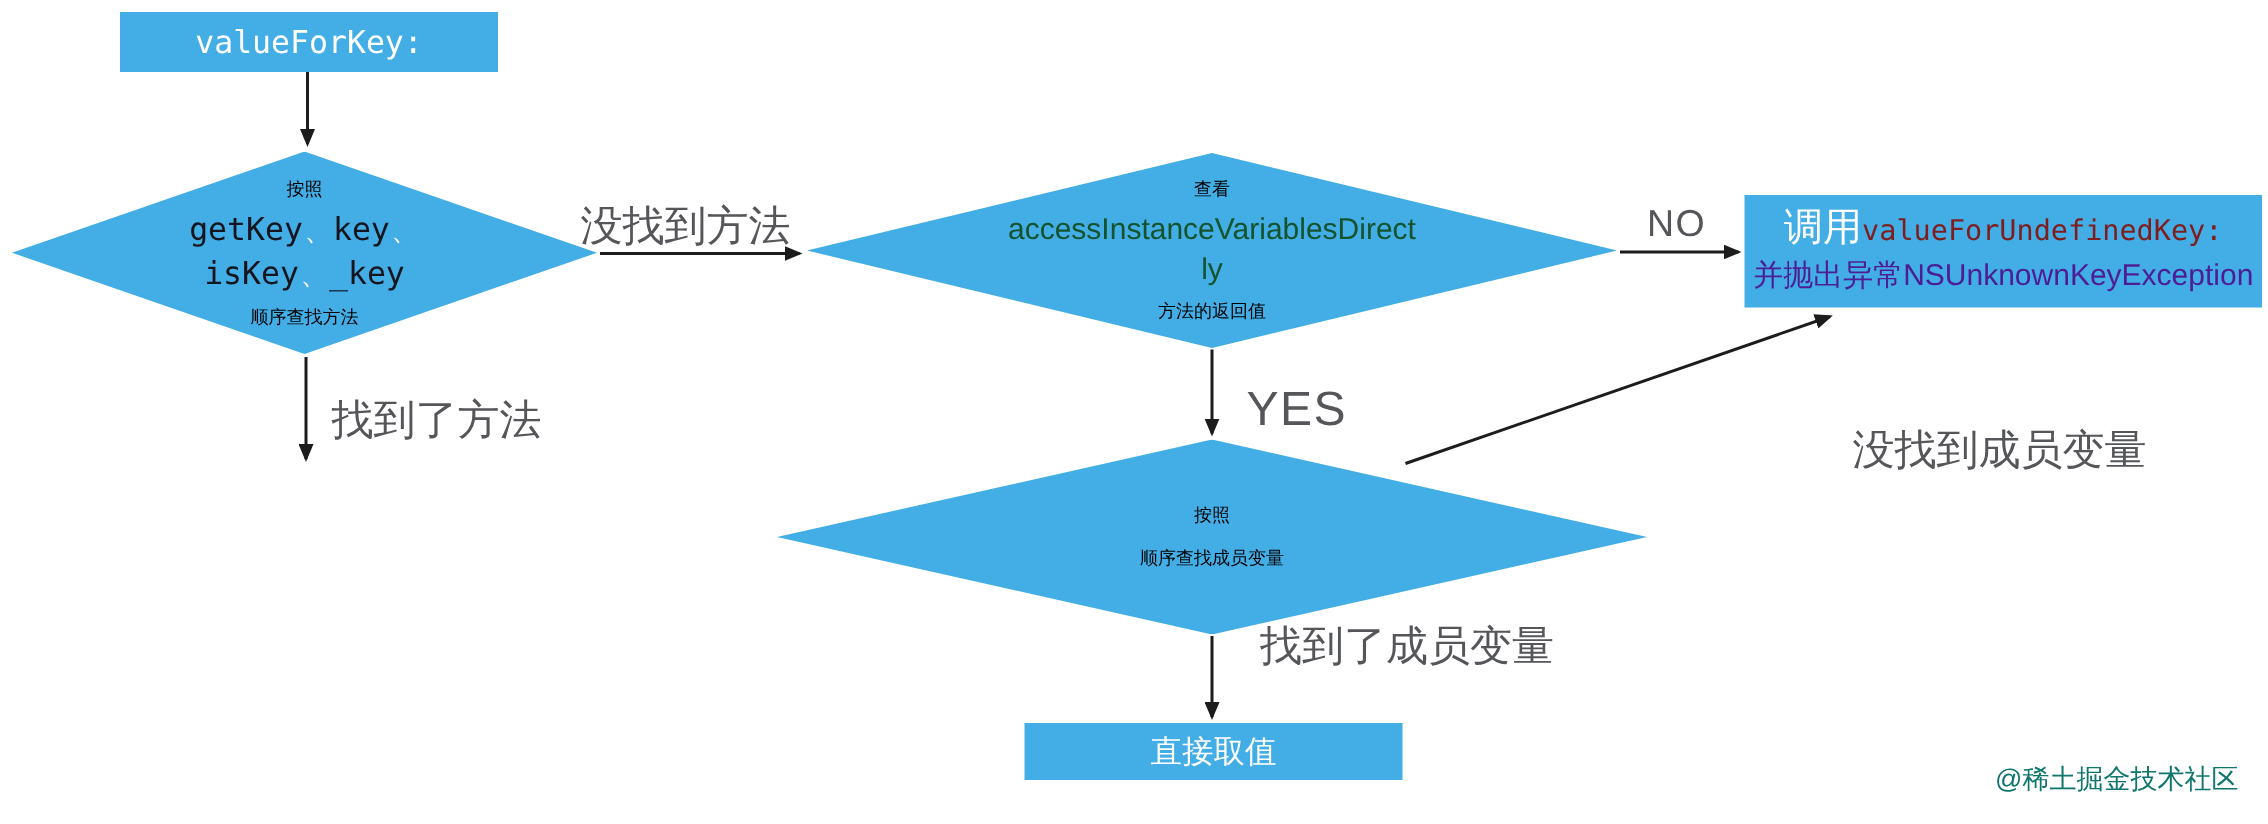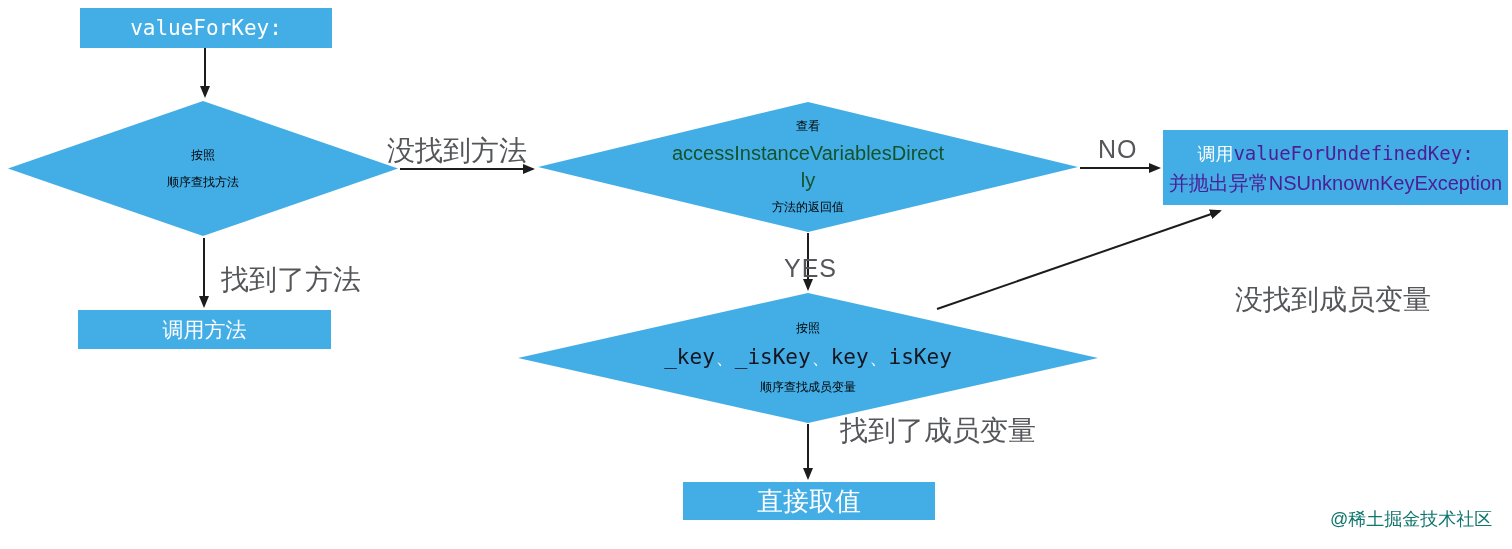--- a/index.html
+++ b/index.html
@@ -7,47 +7,47 @@
     position:relative;width:1512px;height:549px;background:#ffffff;overflow:hidden;
     font-family:"Liberation Sans","DejaVu Sans",sans-serif;
   }
   .arrows{position:absolute;left:0;top:0;width:1512px;height:549px;}
   .node{
     position:absolute;background:#43ade6;display:flex;align-items:center;justify-content:center;
     text-align:center;color:#ffffff;
   }
   .rect-start{left:80px;top:8px;width:252px;height:40px;}
   .rect-invoke{left:78px;top:310px;width:253px;height:39px;font-size:21px;}
-  .rect-direct{left:683px;top:482px;width:252px;height:38px;font-size:26px;}
+  .rect-direct{left:683px;top:482px;width:252px;height:38px;font-size:21px;}
   .rect-exception{left:1163px;top:130px;width:345px;height:75px;flex-direction:column;gap:6px;}
   .diamond{
     position:absolute;background:#43ade6;
     clip-path:polygon(50% 0,100% 50%,50% 100%,0 50%);
     display:flex;align-items:center;justify-content:center;text-align:center;
   }
   .d1{left:8px;top:101px;width:390px;height:135px;}
   .d2{left:538px;top:102px;width:540px;height:130px;text-align:center;}
   .d3{left:518px;top:293px;width:580px;height:130px;}
   .dtext{display:flex;flex-direction:column;align-items:center;}
   .dl{line-height:27px;white-space:nowrap;}
   .d3 .dl{line-height:29px;}
   .zh{color:#000000;font-size:12px;}
   .dark-sans{color:#14532d;font-size:20px;}
   .code{font-family:"DejaVu Sans Mono","Liberation Mono",monospace;color:#15151f;font-size:21px;}
   .sep{color:#ffffff;font-size:18px;padding:0 1px;}
   .mono-white{font-family:"DejaVu Sans Mono","Liberation Mono",monospace;color:#ffffff;font-size:21px;}
   .exc-line{line-height:22px;white-space:nowrap;}
-  .exc-zh{color:#ffffff;font-size:18px;}
-  .exc-code{font-family:"DejaVu Sans Mono","Liberation Mono",monospace;color:#4c1d95;font-size:19px;}
+  .exc-zh{color:#ffffff;font-size:26px;}
+  .exc-code{font-family:"DejaVu Sans Mono","Liberation Mono",monospace;color:#7f1d1d;font-size:19px;}
   .exc-l2{color:#4c1d95;font-size:20px;}
   .label{position:absolute;color:#55565a;font-size:28px;white-space:nowrap;}
   .lbl-not-found-method{left:387px;top:132px;}
   .lbl-found-method{left:221px;top:261px;}
   .lbl-no{left:1098px;top:135px;font-size:25px;letter-spacing:1px;}
-  .lbl-yes{left:784px;top:254px;font-size:25px;letter-spacing:1px;}
+  .lbl-yes{left:831px;top:254px;font-size:32px;letter-spacing:1px;}
   .lbl-found-ivar{left:840px;top:412px;}
   .lbl-not-found-ivar{left:1235px;top:281px;}
   .watermark{position:absolute;left:1330px;top:507px;color:#0f766e;font-size:18px;white-space:nowrap;}
 </style>
 </head>
 <body>
 
 <div class="canvas">
 
   <svg class="arrows" width="1512" height="549" viewBox="0 0 1512 549">
@@ -65,46 +65,44 @@
     <line x1="937" y1="309" x2="1220" y2="211" stroke="#1c1c1c" stroke-width="2" marker-end="url(#ah)"></line>
   </svg>
 
   <div class="node rect-start">
     <span class="mono-white">valueForKey:</span>
   </div>
 
   <div class="diamond d1">
     <div class="dtext">
       <div class="dl zh">按照</div>
+      <div class="dl"><span class="code">getKey</span><span class="sep">、</span><span class="code">key</span><span class="sep">、</span></div>
+      <div class="dl"><span class="code">isKey</span><span class="sep">、</span><span class="code">_key</span></div>
       <div class="dl zh">顺序查找方法</div>
     </div>
   </div>
 
-  <div class="node rect-invoke">
-    <span>调用方法</span>
-  </div>
 
   <div class="diamond d2">
     <div class="dtext">
       <div class="dl zh">查看</div>
       <div class="dl dark-sans">accessInstanceVariablesDirect</div>
       <div class="dl dark-sans">ly</div>
       <div class="dl zh">方法的返回值</div>
     </div>
   </div>
 
   <div class="node rect-exception">
     <div class="exc-line"><span class="exc-zh">调用</span><span class="exc-code">valueForUndefinedKey:</span></div>
     <div class="exc-line exc-l2">并抛出异常NSUnknownKeyException</div>
   </div>
 
   <div class="diamond d3">
     <div class="dtext">
       <div class="dl zh">按照</div>
-      <div class="dl"><span class="code">_key</span><span class="sep">、</span><span class="code">_isKey</span><span class="sep">、</span><span class="code">key</span><span class="sep">、</span><span class="code">isKey</span></div>
       <div class="dl zh">顺序查找成员变量</div>
     </div>
   </div>
 
   <div class="node rect-direct">
     <span>直接取值</span>
   </div>
 
   <div class="label lbl-not-found-method">没找到方法</div>
   <div class="label lbl-found-method">找到了方法</div>

